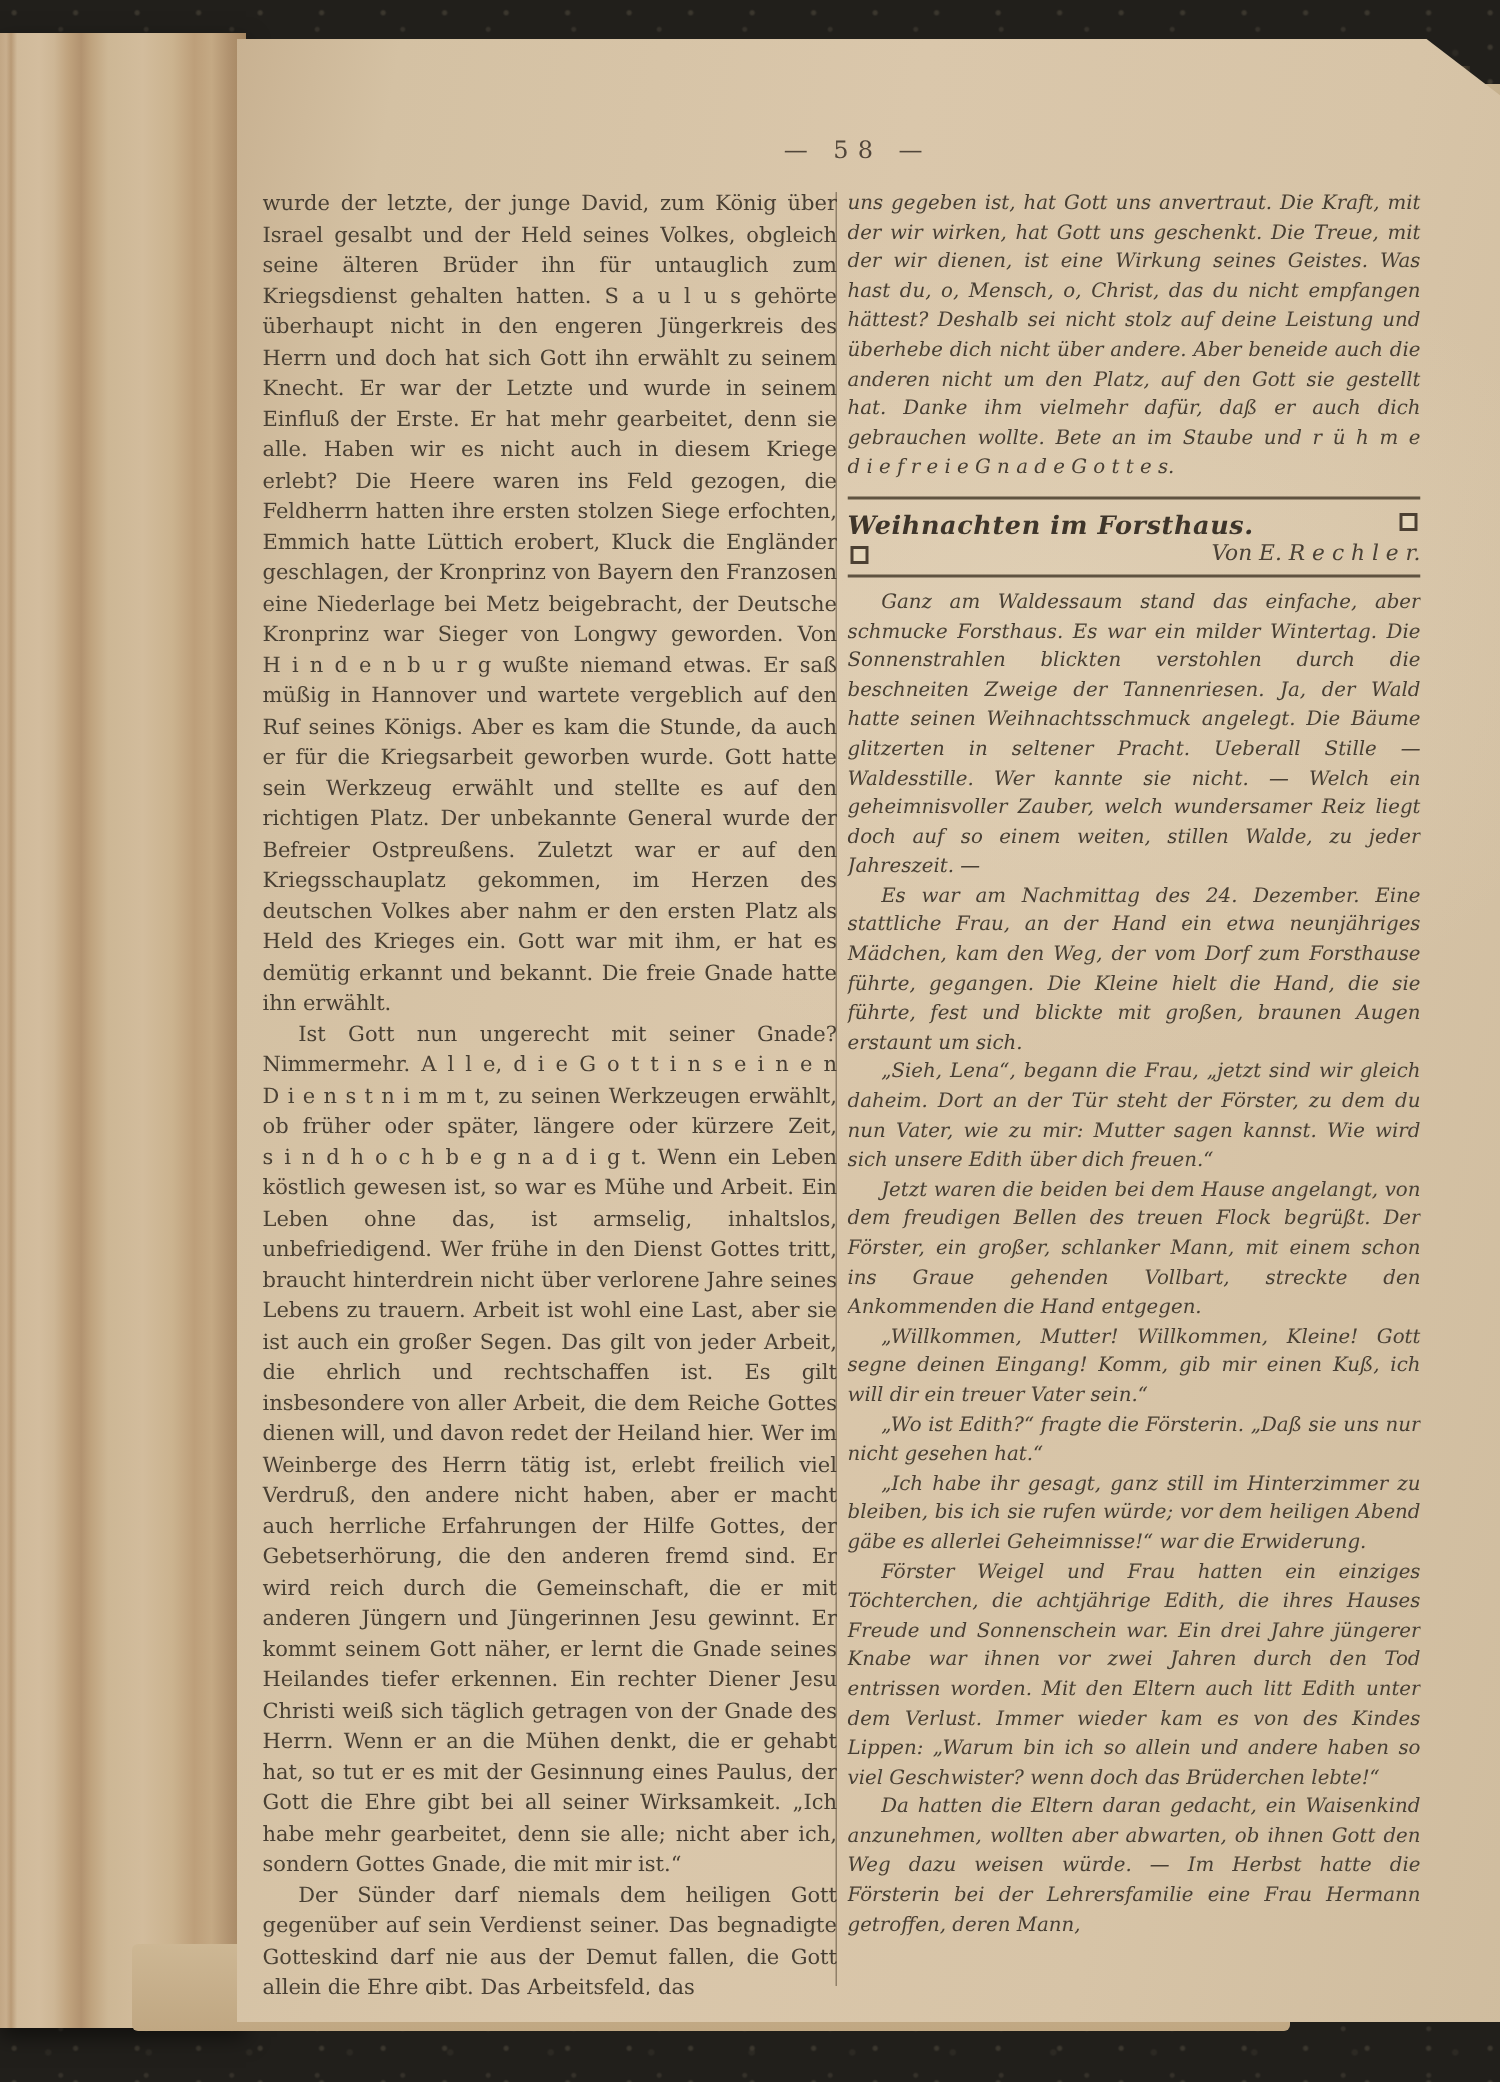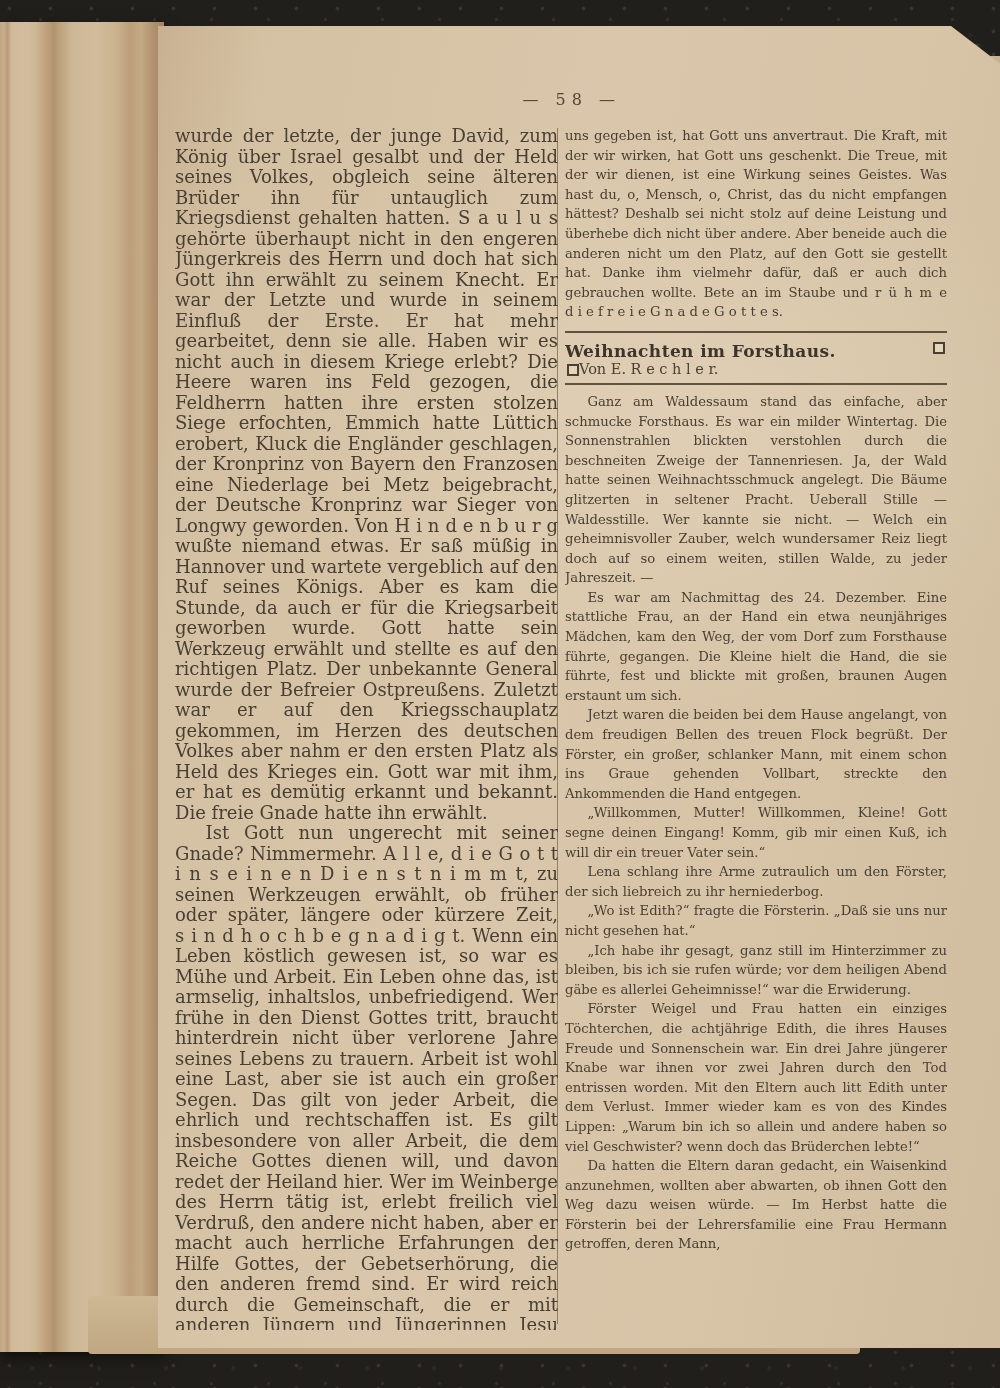--- a/index.html
+++ b/index.html
@@ -51,40 +51,40 @@
       linear-gradient(100deg,#c8b191 0%, #d4c1a3 10%, #dac7ab 42%, #d7c4a7 72%, #cfbc9e 100%);
     clip-path:polygon(0 0, 92% 0, 100% 4%, 100% 100%, 0 100%);
     color:#473e32;
   }
   .pagenum{
     position:absolute;top:64px;left:0;width:96%;text-align:center;
     font-size:16px;letter-spacing:6px;color:#51463a;
   }
   .col{position:absolute;top:100px;overflow:hidden;}
   .col-left{left:17px;width:383px;height:1204px;}
-  .col-right{left:407px;width:382px;height:1204px;}
+  .col-right{left:407px;width:382px;height:1204px;font-style:italic;}
   .divider{
     position:absolute;left:399px;top:102px;width:1px;height:1196px;
     background:rgba(84,69,51,.55);
   }
   .para{
     margin:0;text-align:justify;
-    font-size:18px;line-height:20.5px;color:#483f33;
+    font-size:14px;line-height:20.5px;color:#483f33;
   }
   .col-right .para{font-size:13.2px;line-height:19.6px;}
   .para.indent{text-indent:1.7em;}
   
   .heading-block{margin:9px 0 7px;}
   .rule{border:0;border-top:2px solid rgba(73,61,45,.85);margin:0;}
   .head-row{display:flex;justify-content:space-between;align-items:flex-start;margin-top:5px;}
   .article-title{
     font-size:17px;font-weight:bold;color:#3e352a;
     letter-spacing:.4px;line-height:26px;
   }
-  .byline-row{display:flex;align-items:center;margin:-3px 0 6px;}
+  .byline-row{display:flex;justify-content:space-between;align-items:center;margin:-3px 0 6px;}
   .byline{font-size:14.5px;color:#4a4135;}
   .osquare{
     width:8px;height:8px;border:2.5px solid #4c4032;
     display:inline-block;background:#e4d6ba;flex:0 0 auto;
   }
   .sq-top{margin:4px 2px 0 0;}
   .sq-bottom{margin:2px 0 0 2px;}
 </style>
 </head>
 <body>
@@ -123,23 +123,23 @@
         <div class="byline-row">
           <span class="osquare sq-bottom"></span>
           <span class="byline">Von E. R&nbsp;e&nbsp;c&nbsp;h&nbsp;l&nbsp;e&nbsp;r.</span>
         </div>
         <hr class="rule">
       </div>
 
       <div>
           <p class="para indent">Ganz am Waldessaum stand das einfache, aber schmucke Forsthaus. Es war ein milder Wintertag. Die Sonnenstrahlen blickten verstohlen durch die beschneiten Zweige der Tannenriesen. Ja, der Wald hatte seinen Weihnachtsschmuck angelegt. Die Bäume glitzerten in seltener Pracht. Ueberall Stille — Waldesstille. Wer kannte sie nicht. — Welch ein geheimnisvoller Zauber, welch wundersamer Reiz liegt doch auf so einem weiten, stillen Walde, zu jeder Jahreszeit. —</p>
           <p class="para indent">Es war am Nachmittag des 24. Dezember. Eine stattliche Frau, an der Hand ein etwa neunjähriges Mädchen, kam den Weg, der vom Dorf zum Forsthause führte, gegangen. Die Kleine hielt die Hand, die sie führte, fest und blickte mit großen, braunen Augen erstaunt um sich.</p>
+          <p class="para indent">„Sieh, Lena“, begann die Frau, „jetzt sind wir gleich daheim. Dort an der Tür steht der Förster, zu dem du nun Vater, wie zu mir: Mutter sagen kannst. Wie wird sich unsere Edith über dich freuen.“</p>
           <p class="para indent">Jetzt waren die beiden bei dem Hause angelangt, von dem freudigen Bellen des treuen Flock begrüßt. Der Förster, ein großer, schlanker Mann, mit einem schon ins Graue gehenden Vollbart, streckte den Ankommenden die Hand entgegen.</p>
           <p class="para indent">„Willkommen, Mutter! Willkommen, Kleine! Gott segne deinen Eingang! Komm, gib mir einen Kuß, ich will dir ein treuer Vater sein.“</p>
-          <p class="para indent">Lena schlang ihre Arme zutraulich um den Förster, der sich liebreich zu ihr herniederbog.</p>
           <p class="para indent">„Wo ist Edith?“ fragte die Försterin. „Daß sie uns nur nicht gesehen hat.“</p>
           <p class="para indent">„Ich habe ihr gesagt, ganz still im Hinterzimmer zu bleiben, bis ich sie rufen würde; vor dem heiligen Abend gäbe es allerlei Geheimnisse!“ war die Erwiderung.</p>
           <p class="para indent">Förster Weigel und Frau hatten ein einziges Töchterchen, die achtjährige Edith, die ihres Hauses Freude und Sonnenschein war. Ein drei Jahre jüngerer Knabe war ihnen vor zwei Jahren durch den Tod entrissen worden. Mit den Eltern auch litt Edith unter dem Verlust. Immer wieder kam es von des Kindes Lippen: „Warum bin ich so allein und andere haben so viel Geschwister? wenn doch das Brüderchen lebte!“</p>
           <p class="para indent">Da hatten die Eltern daran gedacht, ein Waisenkind anzunehmen, wollten aber abwarten, ob ihnen Gott den Weg dazu weisen würde. — Im Herbst hatte die Försterin bei der Lehrersfamilie eine Frau Hermann getroffen, deren Mann,</p>
         </div>
 
     </div>
   </div>
 </div>
 

